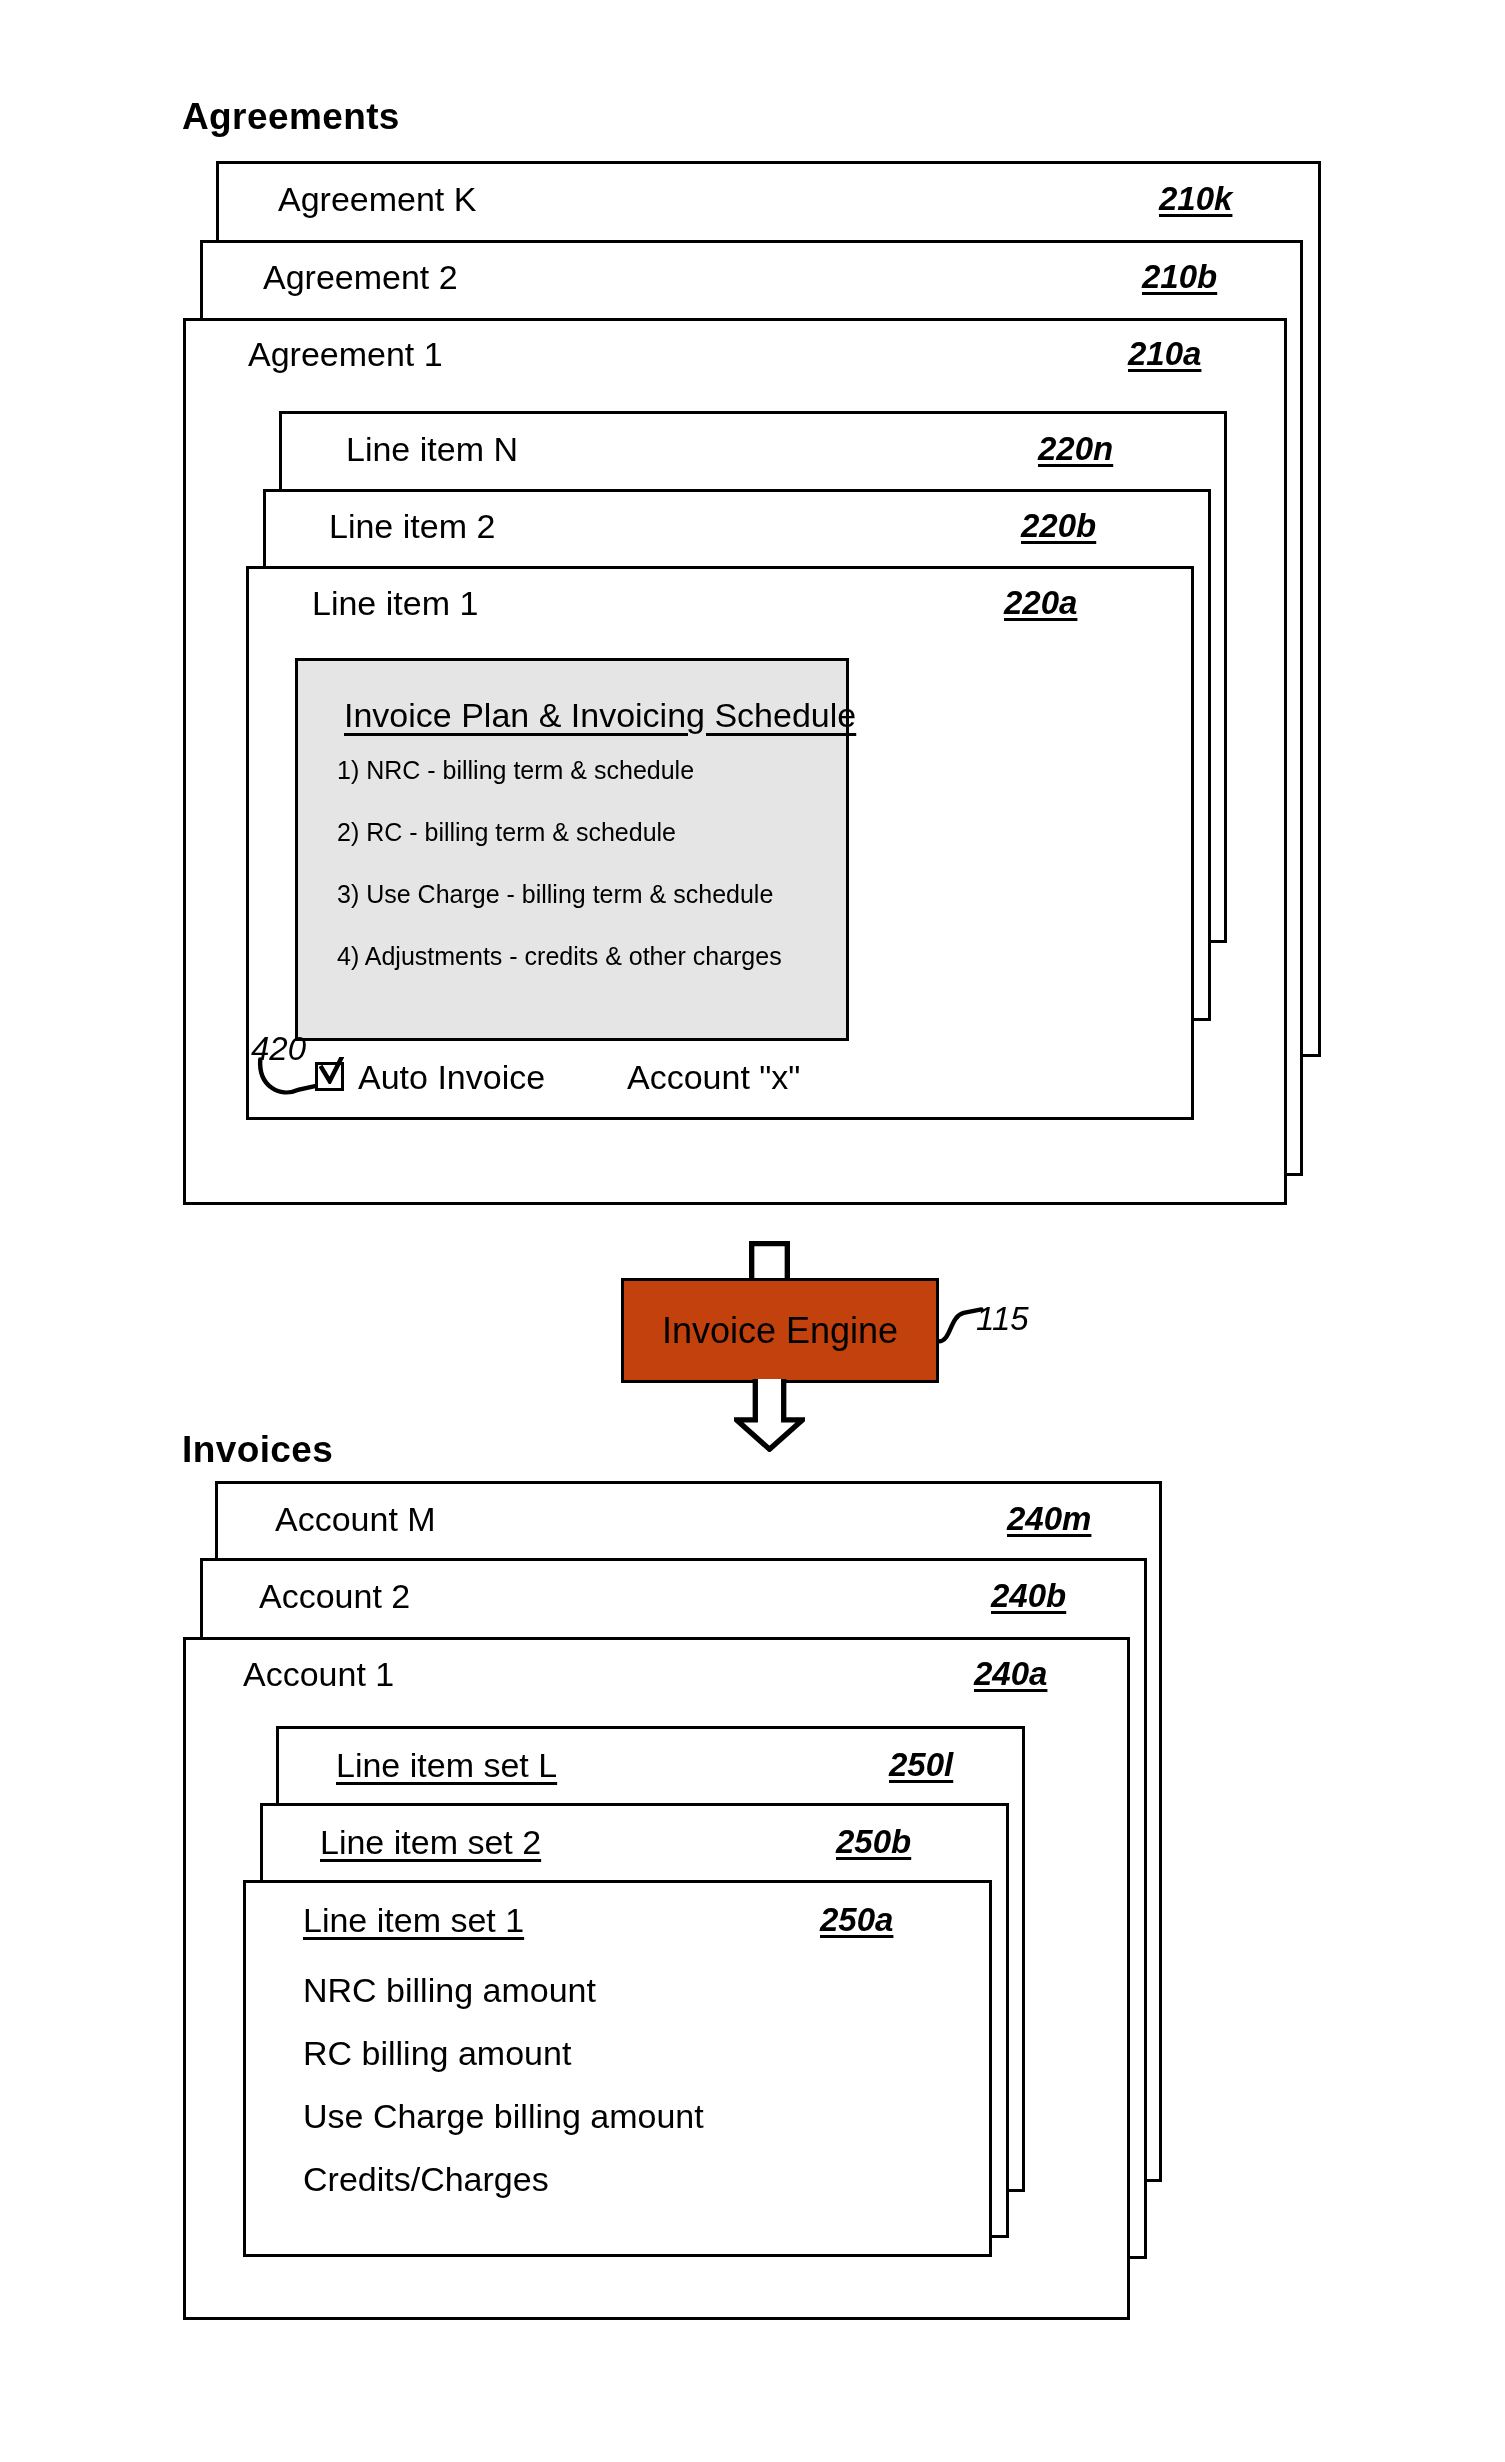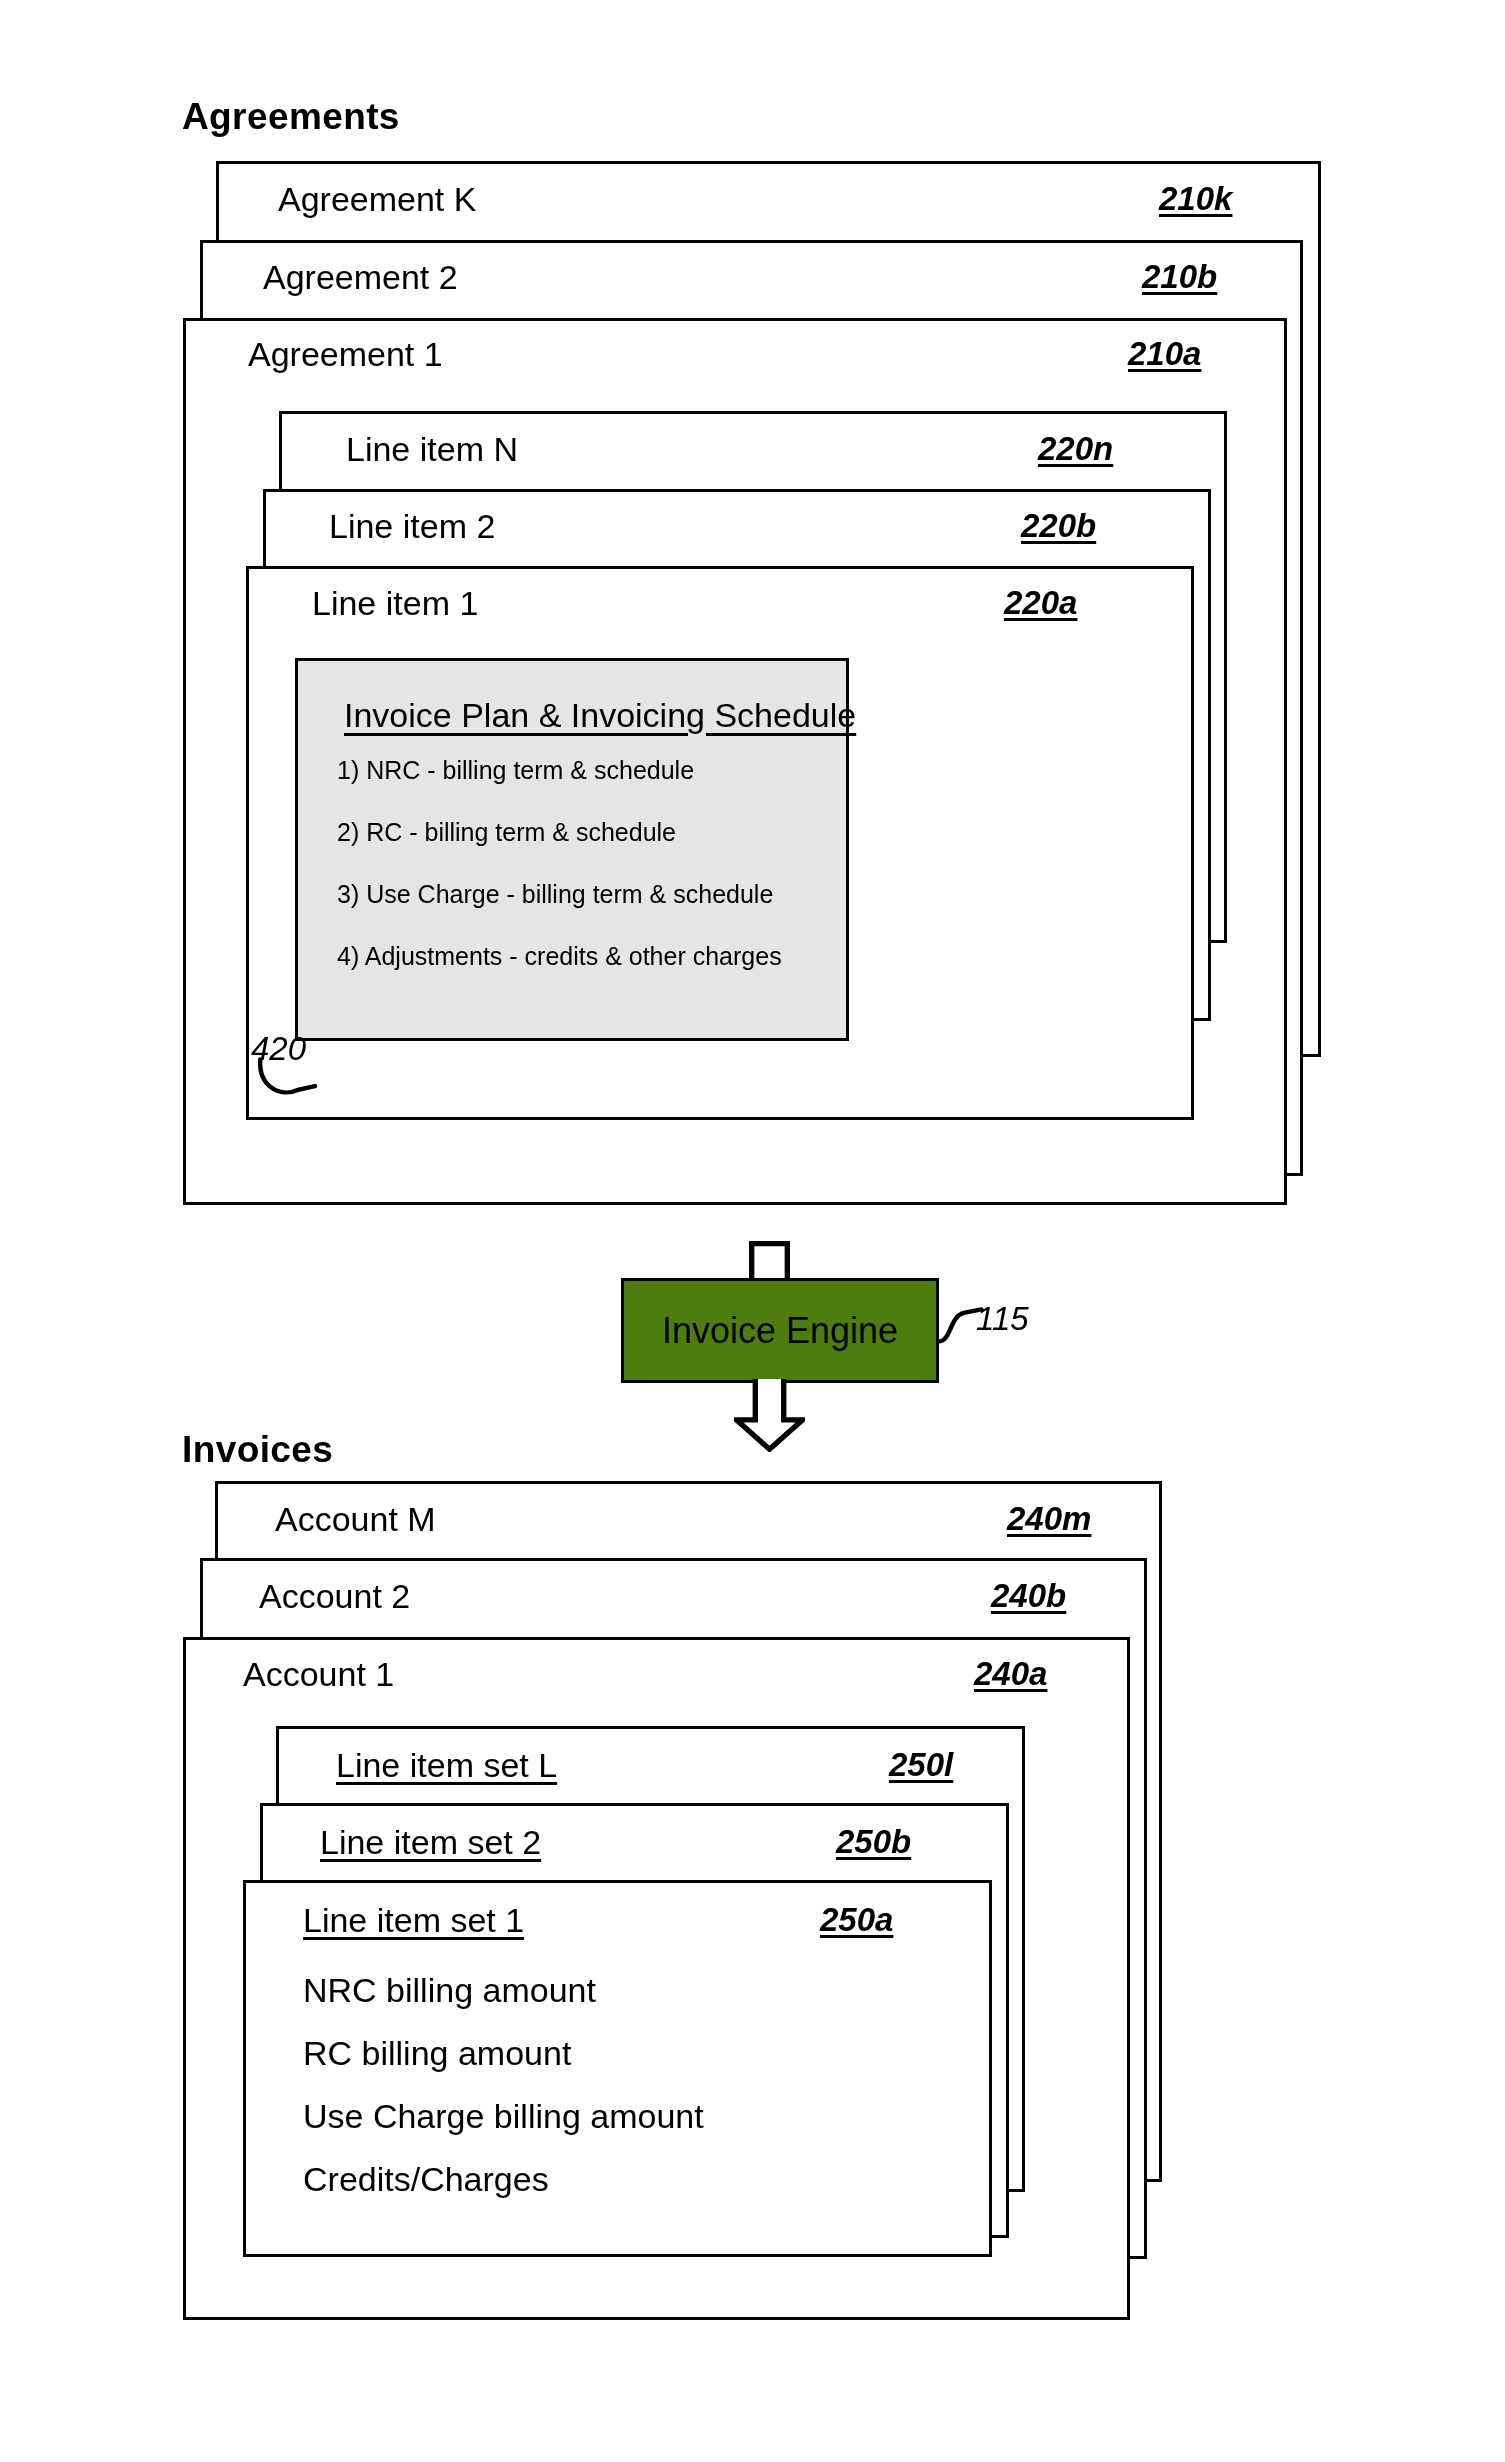--- a/index.html
+++ b/index.html
@@ -146,21 +146,21 @@
 
   
   #invoice-engine-box {
     position: absolute;
     left: 621px;
     top: 1278px;
     width: 318px;
     height: 105px;
     border: 3.5px solid #000000;
     box-sizing: border-box;
-    background: #4d7c0f;
+    background: #c2410c;
   }
   #invoice-engine-label {
     position: absolute;
     left: 0;
     top: 0;
     width: 100%;
     height: 100%;
     display: flex;
     align-items: center;
     justify-content: center;
@@ -253,20 +253,29 @@
     <div class="plan-line" style="top:159px;">2) RC - billing term &amp; schedule</div>
     <div class="plan-line" style="top:221px;">3) Use Charge - billing term &amp; schedule</div>
     <div class="plan-line" style="top:283px;">4) Adjustments - credits &amp; other charges</div>
   </div>
 
   <div id="ref-222">420</div>
   <svg id="ref-222-leader" viewBox="0 0 80 60">
     <path d="M8 4 C 6 34, 30 48, 52 38 L 70 34" fill="none" stroke="#000" stroke-width="5" stroke-linecap="round"></path>
   </svg>
 
+  <div id="auto-invoice-row">
+    <div id="auto-invoice-checkbox">
+      <svg class="tick" viewBox="0 0 28 30">
+        <path d="M3 12 L12 27 L25 1" fill="none" stroke="#000" stroke-width="5" stroke-linecap="square" stroke-linejoin="miter"></path>
+      </svg>
+    </div>
+    <div id="auto-invoice-label">Auto Invoice</div>
+    <div id="account-x-label">Account "x"</div>
+  </div>
 
   <svg id="arrow-in" viewBox="0 0 46 46">
     <path d="M3 46 L3 3 L43 3 L43 46" fill="none" stroke="#000" stroke-width="6"></path>
   </svg>
 
   <div id="invoice-engine-box">
     <div id="invoice-engine-label">Invoice Engine</div>
   </div>
 
   <svg id="arrow-out" viewBox="0 0 80 82">

